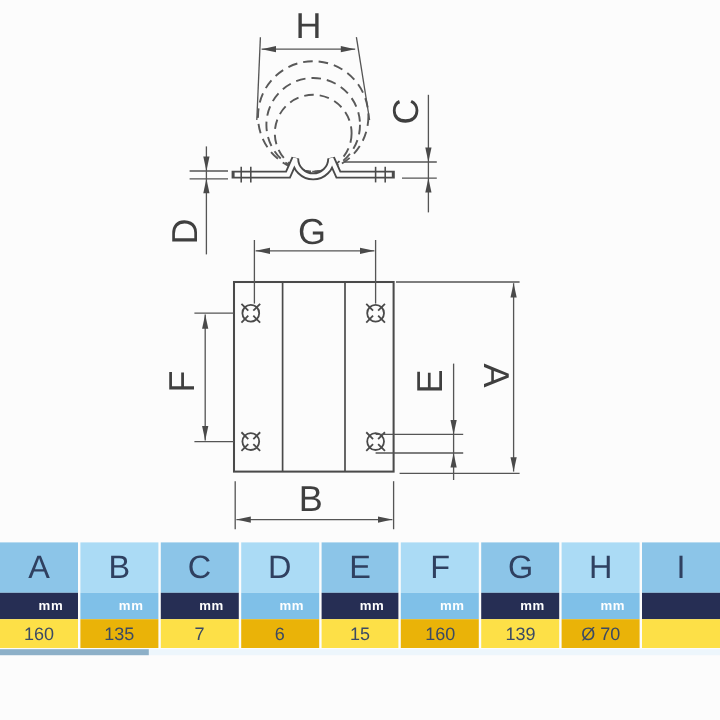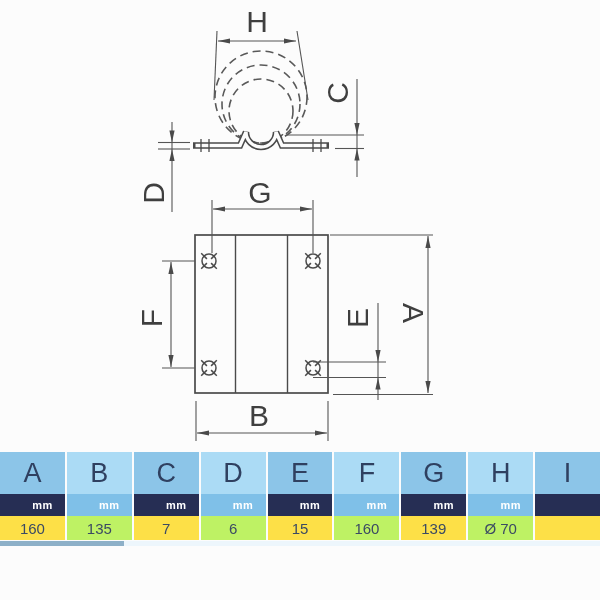--- a/index.html
+++ b/index.html
@@ -24,21 +24,21 @@
   }
   .val {
     height:24px; display:flex; align-items:center; justify-content:center;
     font-size:15px; color:#3b4a63;
   }
   .odd  .hdr { background:#8cc5e8; }
   .even .hdr { background:#abdbf5; }
   .odd  .unit { background:#262e54; }
   .even .unit { background:#7fc0e8; }
   .odd  .val { background:#fde047; }
-  .even .val { background:#bef264; }
+  .even .val { background:#eab308; }
   .col-kg .hdr { background:#b3ddf3; }
   .col-kg .unit { background:#8fc2de; }
   .col-kg .val { background:#f3fafe; }
 
   .scrollbar {
     position:absolute; top:89px; left:0; width:600px; height:5px;
     background:#edf6fc;
   }
   .scroll-thumb { width:124px; height:5px; background:#8db0c8; }
 

